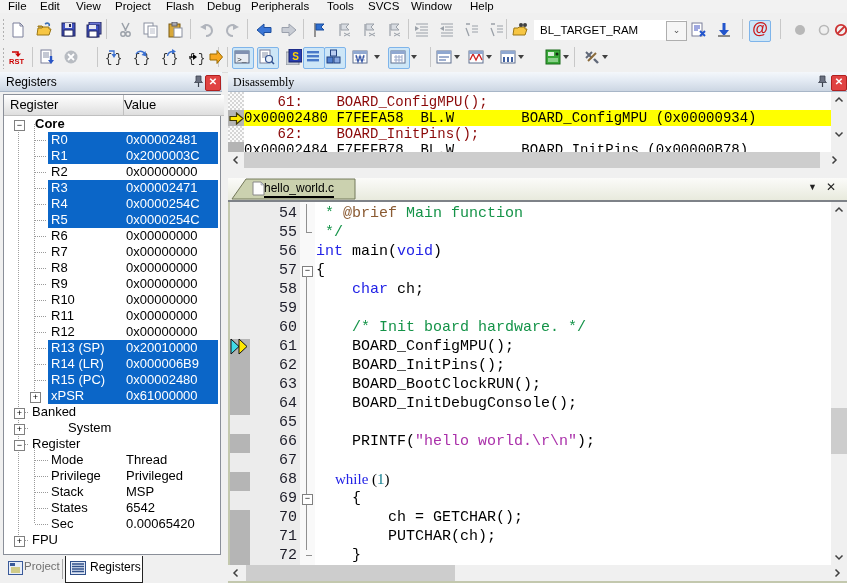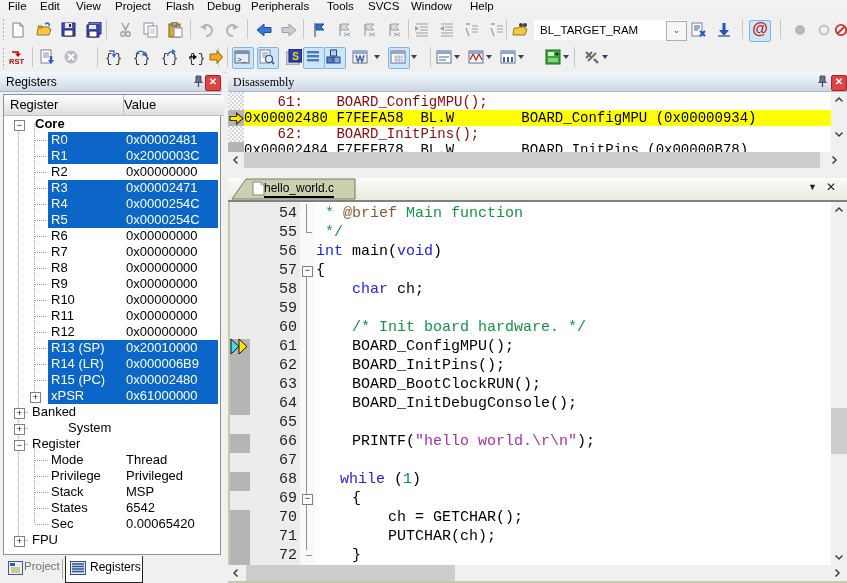--- a/index.html
+++ b/index.html
@@ -544,21 +544,21 @@
 <div class="cl" style="left:88px;top:152px;">    BOARD_InitPins();</div>
 <div class="num" style="left:2px;top:171px;">63</div>
 <div class="cl" style="left:88px;top:171px;">    BOARD_BootClockRUN();</div>
 <div class="num" style="left:2px;top:190px;">64</div>
 <div class="cl" style="left:88px;top:190px;">    BOARD_InitDebugConsole();</div>
 <div class="num" style="left:2px;top:209px;">65</div>
 <div class="num" style="left:2px;top:228px;">66</div>
 <div class="cl" style="left:88px;top:228px;">    PRINTF(<span class="st">"hello world.\r\n"</span>);</div>
 <div class="num" style="left:2px;top:247px;">67</div>
 <div class="num" style="left:2px;top:266px;">68</div>
-<div class="cl" style="left:76px;top:266px;">    <span class="kw">while</span> (<span class="nm">1</span>)</div>
+<div class="cl" style="left:92px;top:266px;font-family:Liberation Serif, serif;">    <span class="kw">while</span> (<span class="nm">1</span>)</div>
 <div class="num" style="left:2px;top:285px;">69</div>
 <div class="cl" style="left:88px;top:285px;">    {</div>
 <div class="num" style="left:2px;top:304px;">70</div>
 <div class="cl" style="left:88px;top:304px;">        ch = GETCHAR();</div>
 <div class="num" style="left:2px;top:323px;">71</div>
 <div class="cl" style="left:88px;top:323px;">        PUTCHAR(ch);</div>
 <div class="num" style="left:2px;top:342px;">72</div>
 <div class="cl" style="left:88px;top:342px;">    }</div>
 <div class="abs" style="left:78px;top:0px;width:1px;height:28px;background:#909090;"></div>
 <div class="abs" style="left:78px;top:28px;width:6px;height:1px;background:#909090;"></div>

